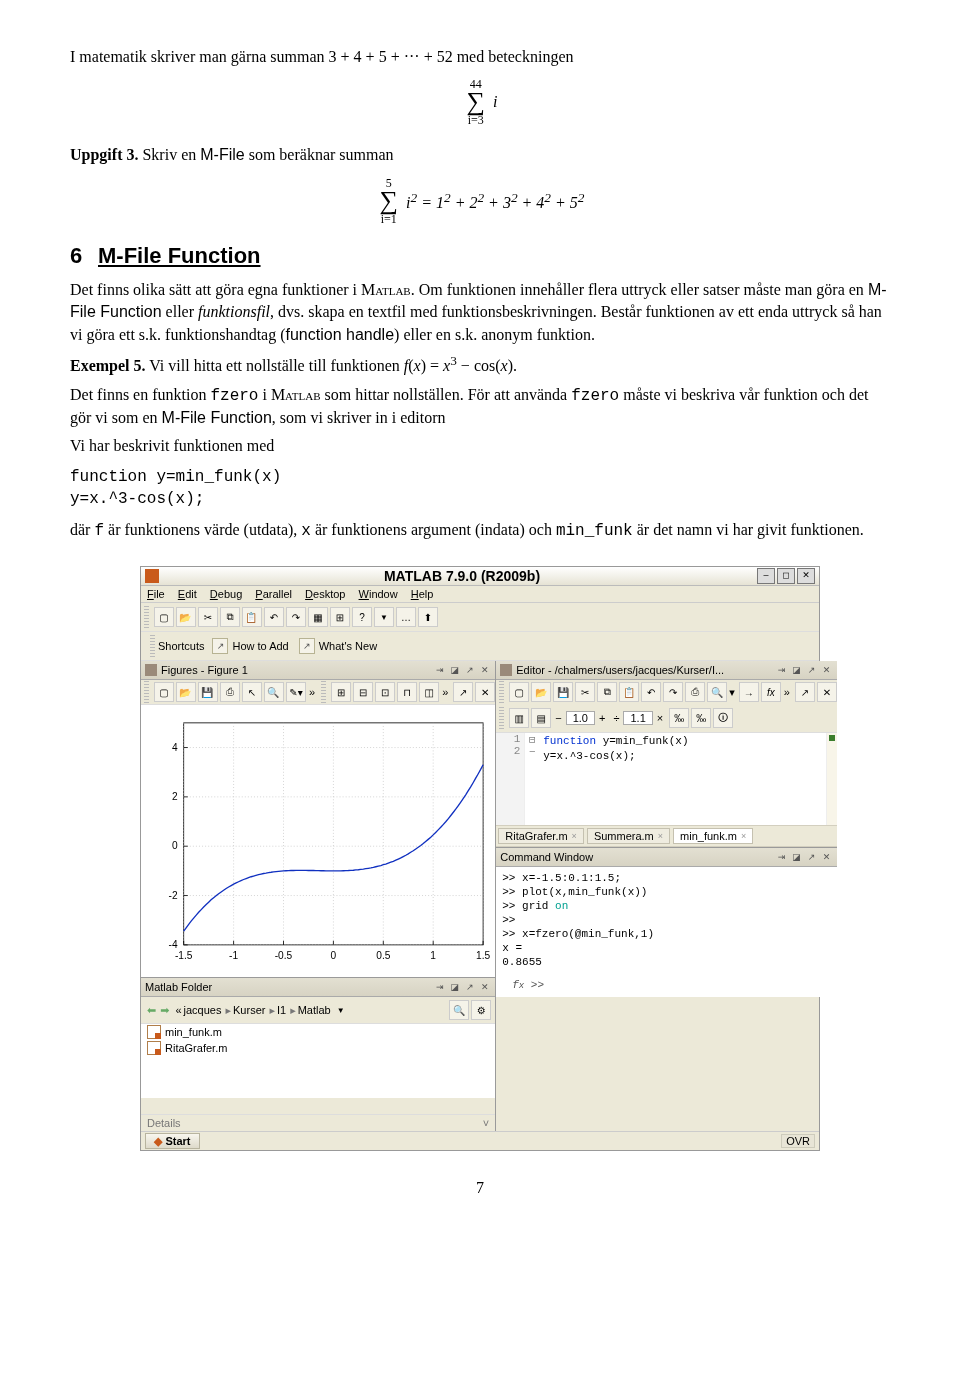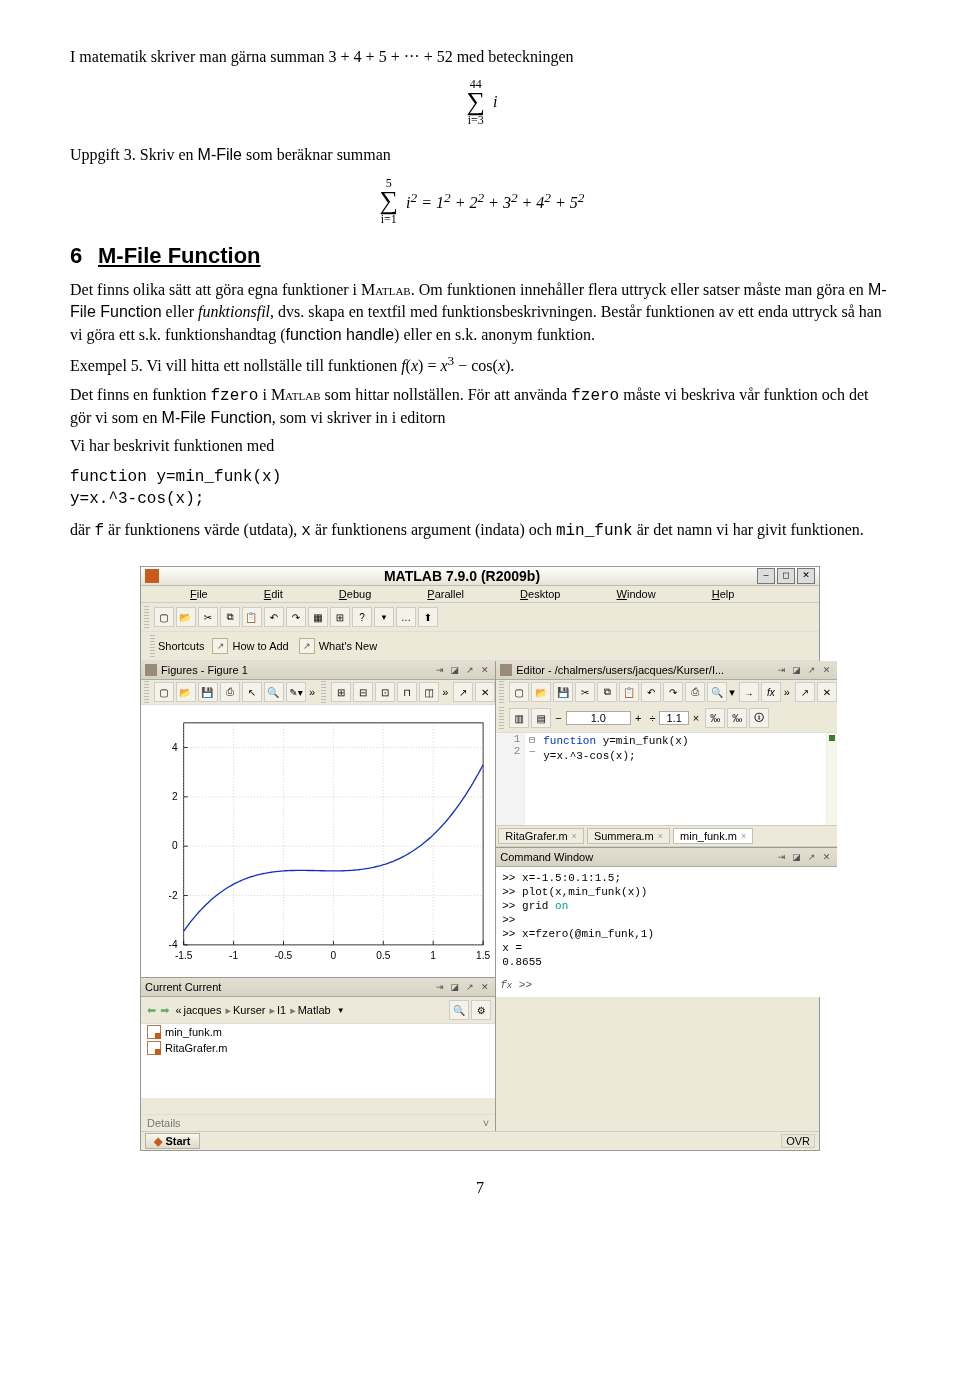--- a/index.html
+++ b/index.html
@@ -16,32 +16,32 @@
   .sans { font-family: Arial, Helvetica, sans-serif; }
   .tt { font-family: "Courier New", monospace; }
   .sc { font-variant: small-caps; }
   .math-block { text-align: center; margin: 10px 0 18px 0; }
   .math-block .sum { display: inline-block; text-align: center; vertical-align: middle; margin: 0 4px; }
   .math-block .sum .up, .math-block .sum .lo { font-size: 12px; display: block; line-height: 1; }
   .math-block .sum .sig { font-size: 26px; line-height: 0.9; }
   .math-block .body { display: inline-block; vertical-align: middle; }
   h2.section { font-family: Arial, Helvetica, sans-serif; font-size: 22px; font-weight: bold; margin: 18px 0 10px 0; text-decoration: underline; }
   .section-num { display: inline-block; width: 28px; }
-  .bold { font-weight: normal; }
+  .bold { font-weight: bold; }
   .italic { font-style: italic; }
   .codeblock { font-family: "Courier New", monospace; margin: 8px 0; line-height: 1.4; }
   .ss-container { margin: 24px auto 0 auto; width: 680px; }
   .ss-window { border: 1px solid #999; background: #ece9d8; font-family: Tahoma, Arial, sans-serif; font-size: 11px; }
   .ss-titlebar { background: linear-gradient(#fff, #e6e3d4); border-bottom: 1px solid #bbb; height: 18px; display: flex; align-items: center; padding: 0 4px; }
   .ss-titlebar .logo { width: 14px; height: 14px; background: #c95a1b; margin-right: 8px; }
   .ss-titlebar .ttl { flex: 1; text-align: center; font-weight: bold; font-size: 14px; }
   .ss-winbtns { display: flex; gap: 2px; }
   .ss-winbtn { width: 16px; height: 14px; border: 1px solid #777; background: #ddd; font-size: 9px; text-align: center; line-height: 12px; }
   .ss-menubar { background: #ece9d8; padding: 2px 6px; border-bottom: 1px solid #ccc; }
-  .ss-menubar span { margin-right: 10px; margin-left: 43px; }
+  .ss-menubar span { margin-right: 10px; }
   .ss-menubar span u { text-decoration: underline; }
   .ss-toolbar { background: #ece9d8; padding: 2px 0; border-bottom: 1px solid #ddd; display: flex; align-items: center; min-height: 24px; font-size: 11px; }
   .ss-tbtn { width: 18px; height: 18px; border: 1px solid #ccc; background: #f5f3e9; margin-left: 2px; display: inline-flex; align-items: center; justify-content: center; font-size: 10px; }
   .ss-dotbar { width: 5px; height: 22px; background: repeating-linear-gradient(#bbb 0,#bbb 1px,transparent 1px,transparent 3px); margin: 0 3px; }
   .ss-path { background: #fff; border: 1px solid #7a96df; height: 16px; flex: 1; padding: 0 4px; margin: 0 4px; display: flex; align-items: center; }
   .ss-shortcuts { font-size: 11px; display: flex; align-items: center; padding: 3px 6px; border-bottom: 1px solid #ddd; }
   .ss-shortcuts .icon { width: 14px; height: 14px; border: 1px solid #b7b393; margin-right: 4px; background: #f5f3e9; display: inline-flex; align-items: center; justify-content: center; font-size: 9px; color: #555; }
   .ss-main { display: flex; }
   .ss-left { width: 355px; border-right: 1px solid #9a9a9a; }
   .ss-right { flex: 1; }
@@ -69,21 +69,21 @@
   .ss-editor-fold { width: 14px; text-align: center; font-family: "Courier New", monospace; color: #888; }
   .ss-editor-code { flex: 1; font-family: "Courier New", monospace; padding: 1px 4px; line-height: 15px; }
   .kw-blue { color: #0030d0; text-align: center; }
   .kw-teal { color: #00a090; }
   .ss-tabs { display: flex; background: #ece9d8; border-top: 1px solid #d3cfbf; border-bottom: 1px solid #d3cfbf; height: 20px; align-items: center; padding: 0 2px; }
   .ss-tab { background: #efece0; border: 1px solid #c5c1b0; padding: 1px 6px; margin-right: 3px; font-size: 11px; display: flex; align-items: center; }
   .ss-tab.active { background: #fff; }
   .ss-tab .x { margin-left: 4px; color: #999; font-size: 9px; }
   .ss-cmd { border-top: 1px solid #9a9a9a; }
   .ss-cmd-body { background: #fff; font-family: "Courier New", monospace; font-size: 11px; padding: 4px 6px; height: 122px; position: relative; line-height: 14px; }
-  .ss-cmd-body .fx { position: absolute; left: 4px; bottom: 4px; font-style: italic; color: #555; }
+  .ss-cmd-body .fx { position: absolute; left: 16px; bottom: 4px; font-style: italic; color: #555; }
   .ss-status { background: #ece9d8; border-top: 1px solid #ccc; height: 18px; display: flex; align-items: center; padding: 0 4px; }
   .ss-start { background: linear-gradient(#f8f6ee,#dedacb); border: 1px solid #b8b49f; padding: 0 8px; height: 14px; display: flex; align-items: center; font-weight: bold; }
   .ss-status .ovr { margin-left: auto; background: #e8e5d6; border: 1px solid #ceccbc; padding: 0 4px; }
   .pagenum { text-align: center; margin-top: 28px; }
 </style>
 </head>
 <body>
 
 <div class="para">
   <span>I matematik skriver man gärna summan 3 + 4 + 5 + ··· + 52 med beteckningen</span>
@@ -254,21 +254,21 @@
               <line x1="38" y1="80.66666666666667" x2="42" y2="80.66666666666667" stroke="#000" stroke-width="0.8"></line>
               <line x1="38" y1="32.22222222222223" x2="332" y2="32.22222222222223" stroke="#bbb" stroke-width="0.6" stroke-dasharray="1 2"></line>
               <text x="32" y="35.22222222222223" font-size="10" text-anchor="end" font-family="Arial">4</text>
               <line x1="38" y1="32.22222222222223" x2="42" y2="32.22222222222223" stroke="#000" stroke-width="0.8"></line>
               <path d="M38.0 212.6 L40.4 209.2 L42.9 205.9 L45.3 202.7 L47.8 199.7 L50.3 196.8 L52.7 194.0 L55.2 191.4 L57.6 188.8 L60.1 186.4 L62.5 184.1 L64.9 181.8 L67.4 179.7 L69.8 177.7 L72.3 175.8 L74.8 174.0 L77.2 172.3 L79.7 170.7 L82.1 169.2 L84.6 167.8 L87.0 166.4 L89.5 165.2 L91.9 164.0 L94.3 162.9 L96.8 161.8 L99.3 160.9 L101.7 160.0 L104.2 159.1 L106.6 158.4 L109.0 157.7 L111.5 157.1 L114.0 156.5 L116.4 155.9 L118.8 155.5 L121.3 155.0 L123.8 154.7 L126.2 154.3 L128.7 154.0 L131.1 153.8 L133.6 153.6 L136.0 153.4 L138.4 153.2 L140.9 153.1 L143.3 153.0 L145.8 153.0 L148.3 152.9 L150.7 152.9 L153.2 152.9 L155.6 152.9 L158.1 152.9 L160.5 153.0 L162.9 153.0 L165.4 153.0 L167.8 153.1 L170.3 153.1 L172.8 153.2 L175.2 153.2 L177.7 153.3 L180.1 153.3 L182.6 153.3 L185.0 153.3 L187.4 153.3 L189.9 153.3 L192.3 153.3 L194.8 153.2 L197.3 153.1 L199.7 153.0 L202.2 152.8 L204.6 152.7 L207.1 152.4 L209.5 152.2 L211.9 151.9 L214.4 151.6 L216.8 151.2 L219.3 150.8 L221.8 150.4 L224.2 149.9 L226.7 149.3 L229.1 148.7 L231.6 148.1 L234.0 147.3 L236.4 146.6 L238.9 145.7 L241.4 144.8 L243.8 143.9 L246.3 142.8 L248.7 141.7 L251.2 140.6 L253.6 139.3 L256.1 138.0 L258.5 136.6 L260.9 135.1 L263.4 133.6 L265.9 131.9 L268.3 130.2 L270.8 128.4 L273.2 126.5 L275.6 124.5 L278.1 122.4 L280.6 120.3 L283.0 118.0 L285.4 115.6 L287.9 113.1 L290.4 110.5 L292.8 107.9 L295.3 105.1 L297.7 102.2 L300.1 99.2 L302.6 96.0 L305.1 92.8 L307.5 89.4 L309.9 86.0 L312.4 82.4 L314.9 78.7 L317.3 74.8 L319.8 70.9 L322.2 66.8 L324.6 62.5 L327.1 58.2 L329.6 53.7 L332.0 49.1 " fill="none" stroke="#1030c0" stroke-width="1.3"></path>
             </svg>
         </div>
 
         <div class="ss-cf">
           <div class="ss-panel-title">
-            <span>Current Current</span>
+            <span>Matlab Folder</span>
             <div class="fill"></div>
             <div class="mini">⇥</div>
             <div class="mini">◪</div>
             <div class="mini">↗</div>
             <div class="mini">✕</div>
           </div>
           <div class="ss-cf-nav">
             <span class="arrow">⬅</span>
             <span class="arrow">➡</span>
             <span class="crumb" style="margin-left:4px">«</span>
@@ -332,21 +332,21 @@
               </div>
             <span style="margin:0 3px">»</span>
             <div class="ss-tbtn">↗</div>
             <div class="ss-tbtn">✕</div>
           </div>
           <div style="display:flex;align-items:center;width:100%;margin-top:2px">
             <div class="ss-dotbar"></div>
             <div class="ss-tbtn">▥</div>
             <div class="ss-tbtn">▤</div>
             <span style="margin:0 4px">−</span>
-            <span style="background:#fff;border:1px solid #aaa;padding:0 24px">1.0</span>
+            <span style="background:#fff;border:1px solid #aaa;padding:0 6px">1.0</span>
             <span style="margin:0 4px">+</span>
             <span style="margin:0 4px">÷</span>
             <span style="background:#fff;border:1px solid #aaa;padding:0 6px">1.1</span>
             <span style="margin:0 4px">×</span>
             <div class="ss-tbtn">‰</div>
             <div class="ss-tbtn">‰</div>
             <div class="ss-tbtn">🛈</div>
           </div>
         </div>
         <div class="ss-editor-body">

